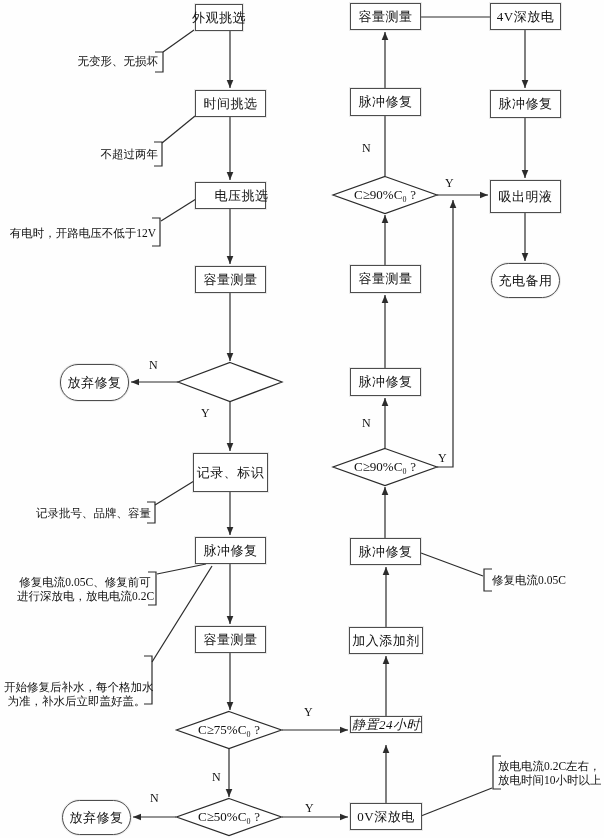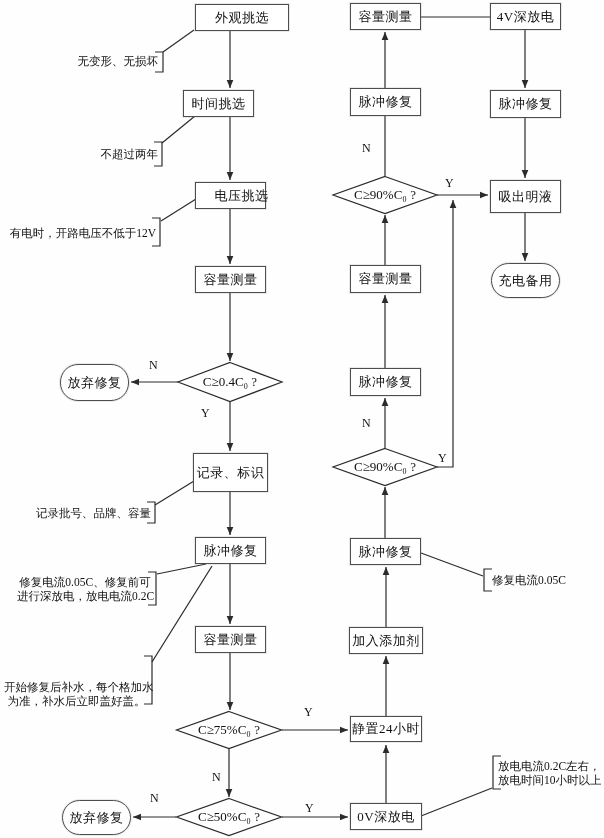--- a/index.html
+++ b/index.html
@@ -99,33 +99,32 @@
       <polyline points="148,572 156,572 156,605 148,605" fill="none" stroke="#2b2b2b" stroke-width="1.2"></polyline>
       <polyline points="144,656 152,656 152,704 144,704" fill="none" stroke="#2b2b2b" stroke-width="1.2"></polyline>
       <polyline points="492,569 484,569 484,591 492,591" fill="none" stroke="#2b2b2b" stroke-width="1.2"></polyline>
       <polyline points="501,756 493,756 493,789 501,789" fill="none" stroke="#2b2b2b" stroke-width="1.2"></polyline>
       <polygon points="230,362.5 282,382 230,401.5 178,382" fill="#ffffff" stroke="#2b2b2b" stroke-width="1.2"></polygon>
       <polygon points="229,711.5 281.5,730 229,748.5 176.5,730" fill="#ffffff" stroke="#2b2b2b" stroke-width="1.2"></polygon>
       <polygon points="229,798.5 281.5,817 229,835.5 176.5,817" fill="#ffffff" stroke="#2b2b2b" stroke-width="1.2"></polygon>
       <polygon points="385,448.5 437,467 385,485.5 333,467" fill="#ffffff" stroke="#2b2b2b" stroke-width="1.2"></polygon>
       <polygon points="385,176.5 437,195 385,213.5 333,195" fill="#ffffff" stroke="#2b2b2b" stroke-width="1.2"></polygon>
     </svg>
-<div class="node" style="left: 195px; top: 4px; width: 94px; height: 27px; border-color: rgb(77, 77, 77);">外观挑选</div>
-    <div class="node" style="left: 183px; top: 90px; width: 71px; height: 27px; border-color: rgb(77, 77, 77);">时间挑选</div>
+<div class="node" style="left: 195px; top: 4px; width: 48px; height: 27px; border-color: rgb(77, 77, 77);">外观挑选</div>
+    <div class="node" style="left: 195px; top: 90px; width: 71px; height: 27px; border-color: rgb(77, 77, 77);">时间挑选</div>
     <div class="node" style="left: 195px; top: 182px; width: 71px; height: 27px; border-color: rgb(77, 77, 77); padding-left: 22px;">电压挑选</div>
     <div class="node" style="left: 195px; top: 266px; width: 71px; height: 27px; border-color: rgb(77, 77, 77);">容量测量</div>
     <div class="node terminator" style="left: 60px; top: 364px; width: 69px; height: 37px; border-color: rgb(77, 77, 77);">放弃修复</div>
-    <div class="decision-label" style="left: 178px; top: 362.5px; width: 104px; height: 39px;">C≥0.4C₀ ?</div>
     <div class="node" style="left: 193px; top: 453px; width: 75px; height: 39px; border-color: rgb(77, 77, 77);">记录、标识</div>
     <div class="node" style="left: 195px; top: 537px; width: 71px; height: 27px; border-color: rgb(77, 77, 77);">脉冲修复</div>
     <div class="node" style="left: 195px; top: 626px; width: 71px; height: 27px; border-color: rgb(77, 77, 77);">容量测量</div>
     <div class="decision-label" style="left: 176.5px; top: 711.5px; width: 105px; height: 37px;">C≥75%C₀ ?</div>
     <div class="decision-label" style="left: 176.5px; top: 798.5px; width: 105px; height: 37px;">C≥50%C₀ ?</div>
     <div class="node terminator" style="left: 62px; top: 800px; width: 69px; height: 35px; border-color: rgb(77, 77, 77);">放弃修复</div>
-    <div class="node" style="left: 350px; top: 716px; width: 72px; height: 26px; border-color: rgb(77, 77, 77);">静置24小时</div>
+    <div class="node" style="left: 350px; top: 716px; width: 72px; height: 17px; border-color: rgb(77, 77, 77); font-style: italic;">静置24小时</div>
     <div class="node" style="left: 350px; top: 803px; width: 72px; height: 27px; border-color: rgb(77, 77, 77);">0V深放电</div>
     <div class="node" style="left: 349px; top: 627px; width: 74px; height: 27px; border-color: rgb(77, 77, 77);">加入添加剂</div>
     <div class="node" style="left: 350px; top: 538px; width: 71px; height: 27px; border-color: rgb(77, 77, 77);">脉冲修复</div>
     <div class="decision-label" style="left: 333px; top: 448.5px; width: 104px; height: 37px;">C≥90%C₀ ?</div>
     <div class="node" style="left: 350px; top: 368px; width: 71px; height: 28px; border-color: rgb(77, 77, 77);">脉冲修复</div>
     <div class="node" style="left: 350px; top: 265px; width: 71px; height: 28px; border-color: rgb(77, 77, 77);">容量测量</div>
     <div class="decision-label" style="left: 333px; top: 176.5px; width: 104px; height: 37px;">C≥90%C₀ ?</div>
     <div class="node" style="left: 350px; top: 88px; width: 71px; height: 28px; border-color: rgb(77, 77, 77);">脉冲修复</div>
     <div class="node" style="left: 350px; top: 3px; width: 71px; height: 27px; border-color: rgb(77, 77, 77);">容量测量</div>
     <div class="node" style="left: 490px; top: 3px; width: 71px; height: 27px; border-color: rgb(77, 77, 77);">4V深放电</div>

